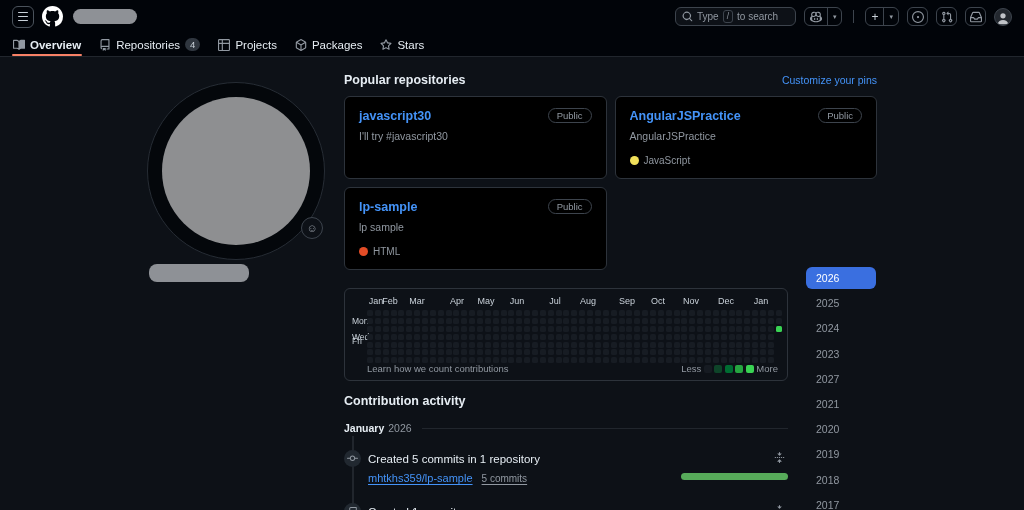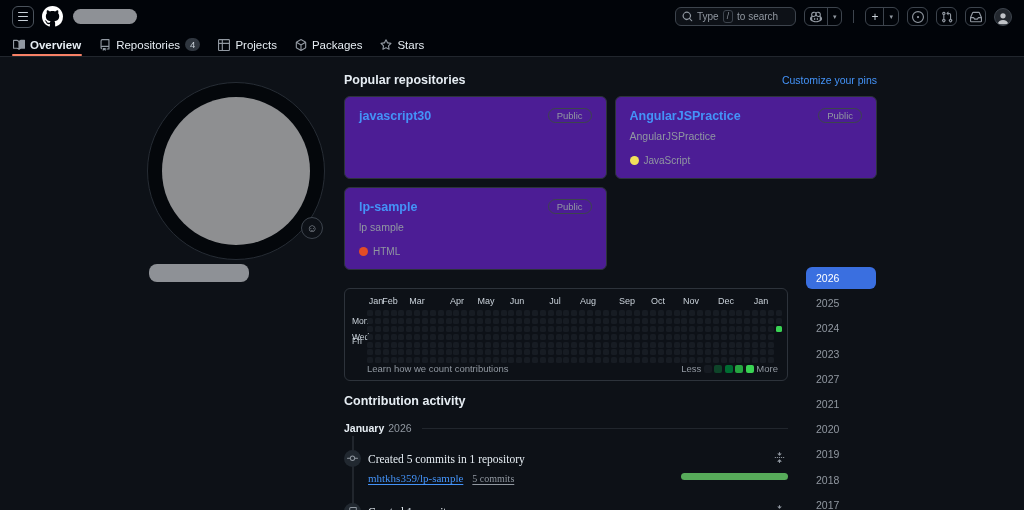--- a/index.html
+++ b/index.html
@@ -55,21 +55,21 @@
   .edit-btn { position:absolute; left:148px; top:292px; width:177px; height:20px; background:#212830;
               border:1px solid #3d444d; border-radius:6px; color:#c9d1d9; font-size:11px; font-weight:700;
               display:flex; align-items:center; justify-content:center; cursor:pointer; }
 
   
   .popular { position:absolute; left:344px; top:72px; width:533px; }
   .popular-head { display:flex; align-items:center; justify-content:space-between; height:16px; }
   .popular-title { font-size:12.5px; font-weight:700; color:#e6edf3; }
   .pins-link { font-size:10.5px; color:#4493f8; text-decoration:none; cursor:pointer; }
   .cards { margin-top:8px; display:grid; grid-template-columns:1fr 1fr; gap:8px; }
-  .card { border:1px solid #2d333b; border-radius:6px; padding:11px 14px 12px; background:#4c1d95; }
+  .card { border:1px solid #2d333b; border-radius:6px; padding:11px 14px 12px; background:#000000; }
   .card-head { display:flex; align-items:center; justify-content:space-between; }
   .repo-link { font-size:12.5px; font-weight:700; color:#4493f8; text-decoration:none; cursor:pointer; }
   .badge { border:1px solid #3d444d; border-radius:999px; font-size:9.5px; color:#9198a1; padding:1px 8px; }
   .repo-desc { margin-top:7px; font-size:10.5px; color:#9198a1; }
   .lang-row { margin-top:13px; display:flex; align-items:center; gap:5px; font-size:10px; color:#9198a1; }
   .lang-dot { width:9px; height:9px; border-radius:50%; }
 
   
   .contrib-head { position:absolute; left:344px; top:263px; width:444px; display:flex;
                   align-items:center; justify-content:space-between; height:16px; }
@@ -96,21 +96,21 @@
   .year.selected { color:#ffffff; font-weight:400; }
 
   
   .activity-title { position:absolute; left:344px; top:394px; font-size:12.5px; font-weight:700; color:#e6edf3; }
   .timeline { position:absolute; left:344px; top:420px; width:444px; height:90px; }
   .vline { position:absolute; left:7.5px; top:16px; width:2px; height:200px; background:#21262d; }
   .tl-month { position:absolute; left:0; top:2px; width:100%; display:flex; align-items:center; }
   .tl-month .m { font-size:10.5px; font-weight:700; color:#e6edf3; }
   .tl-month .y { font-size:10.5px; color:#9198a1; margin-left:4px; }
   .tl-month .hline { flex:1; height:1px; background:#21262d; margin-left:10px; }
-  .entry { position:absolute; left:0; width:100%;font-family:Liberation Serif, serif; }
+  .entry { position:absolute; left:0; width:100%; }
   .entry-row { display:flex; align-items:center; }
   .entry-icon { width:17px; height:17px; border-radius:50%; background:#212830; display:flex;
                 align-items:center; justify-content:center; flex:none; }
   .entry-title { margin-left:7px; font-size:11.5px; color:#e6edf3; }
   .unfold { position:absolute; right:3px; top:2px; color:#9198a1; cursor:pointer; }
   .entry-sub { position:absolute; left:24px; top:22px; display:flex; align-items:center; gap:9px; }
   .commit-repo-link { font-size:11px; color:#4493f8; text-decoration:underline; text-underline-offset:2px; cursor:pointer; }
   .commits-count { font-size:10px; color:#9198a1; text-decoration:underline; text-underline-offset:2px; cursor:pointer; }
   .activity-bar { position:absolute; right:0; top:23px; height:7px; border-radius:4px; background:#57ab5a; }
 </style>
@@ -234,20 +234,21 @@
     <div class="popular-head">
       <h2 class="popular-title">Popular repositories</h2>
       <a class="pins-link">Customize your pins</a>
     </div>
     <div class="cards">
       <div class="card">
         <div class="card-head">
           <a class="repo-link">javascript30</a>
           <span class="badge">Public</span>
         </div>
+        <p class="repo-desc">I'll try #javascript30</p>
       </div>
       <div class="card">
         <div class="card-head">
           <a class="repo-link">AngularJSPractice</a>
           <span class="badge">Public</span>
         </div>
         <p class="repo-desc">AngularJSPractice</p>
         <div class="lang-row">
           <span class="lang-dot" style="background: rgb(241, 224, 90);"></span>
           <span>JavaScript</span>

